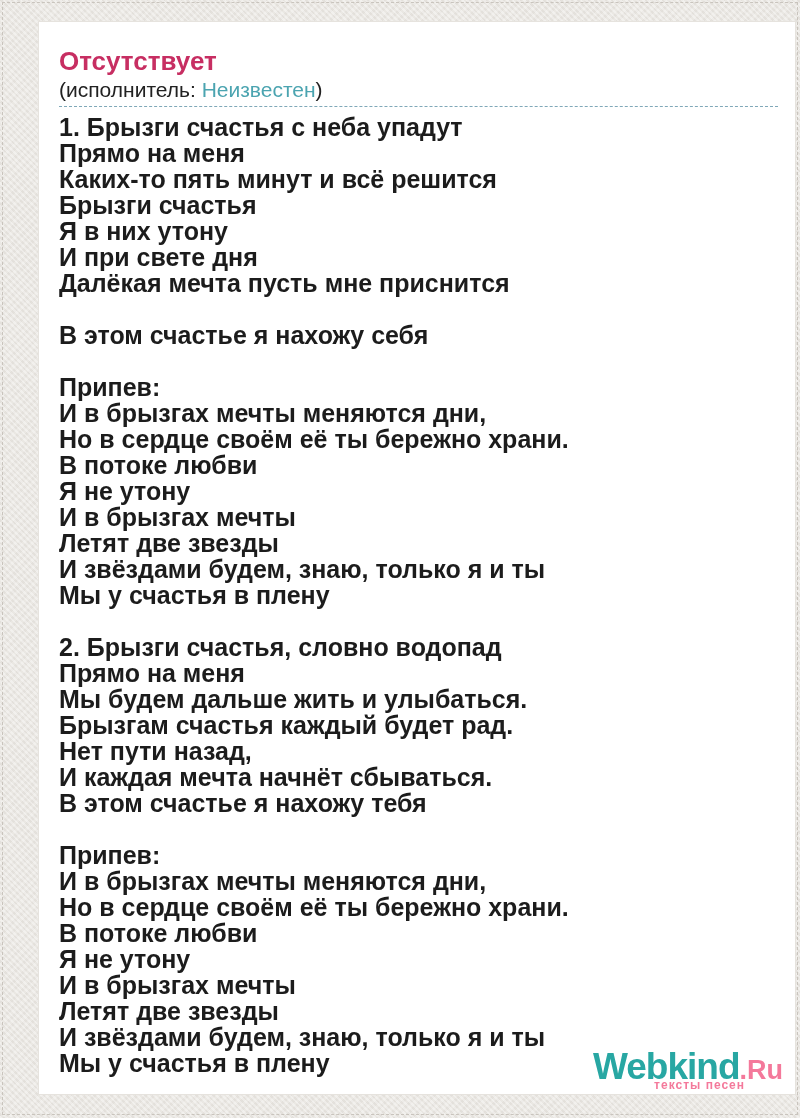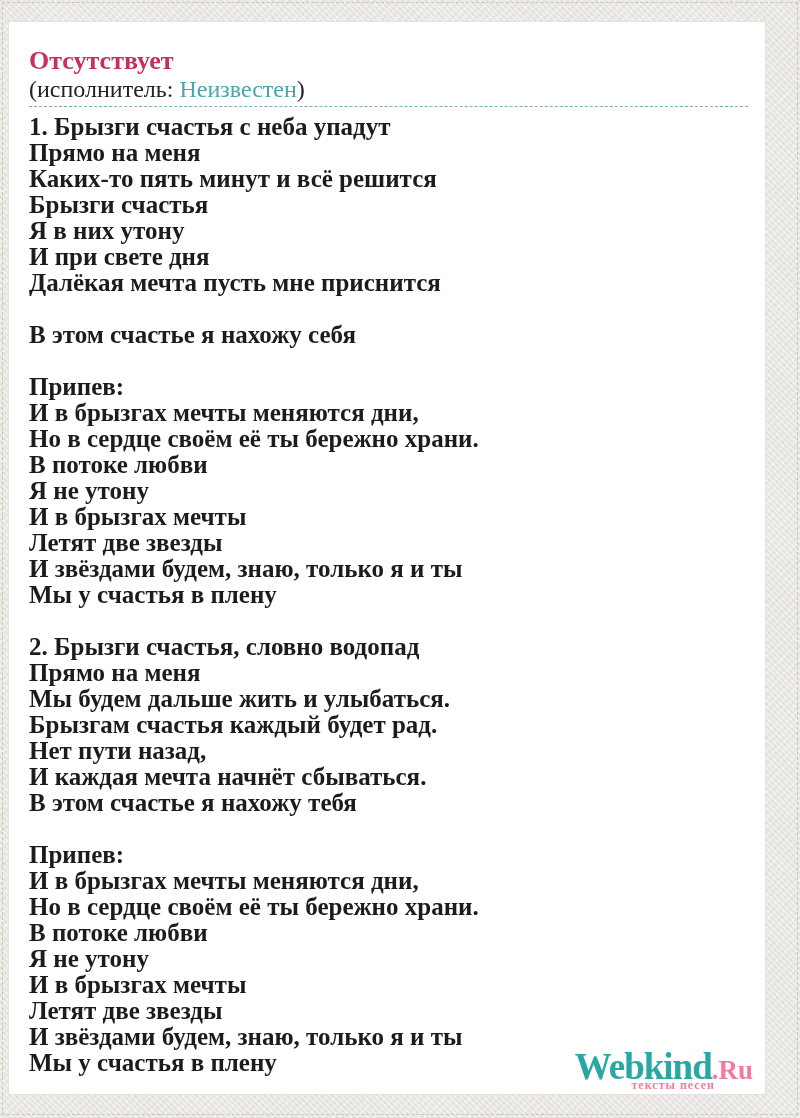--- a/index.html
+++ b/index.html
@@ -18,39 +18,38 @@
     font-family: "Liberation Sans", sans-serif;
   }
   .page-frame {
     position: absolute;
     left: 2px; top: 2px; right: 2px; bottom: 3px;
     border: 1px dashed #c9c4bd;
     pointer-events: none;
   }
   .card {
     position: absolute;
-    left: 8px;
+    left: 38px;
     top: 21px;
     width: 758px;
     height: 1074px;
     background: #ffffff;
     border: 1px solid #e6e3de;
     box-sizing: border-box;
     padding: 24px 20px 0 20px;
-    font-family: Liberation Serif, serif;
   }
   .song-title {
     color: #c72e62;
     font-size: 26px;
     font-weight: bold;
     line-height: 30px;
     margin: 0;
   }
   .artist-line {
-    font-size: 24px;
+    font-size: 21px;
     line-height: 23px;
     color: #222222;
     margin-top: 2px;
     padding-bottom: 5px;
     border-bottom: 1px dashed #7fa8b8;
     width: 719px;
     box-sizing: border-box;
   }
   .artist-link {
     color: #4ba4b0;

